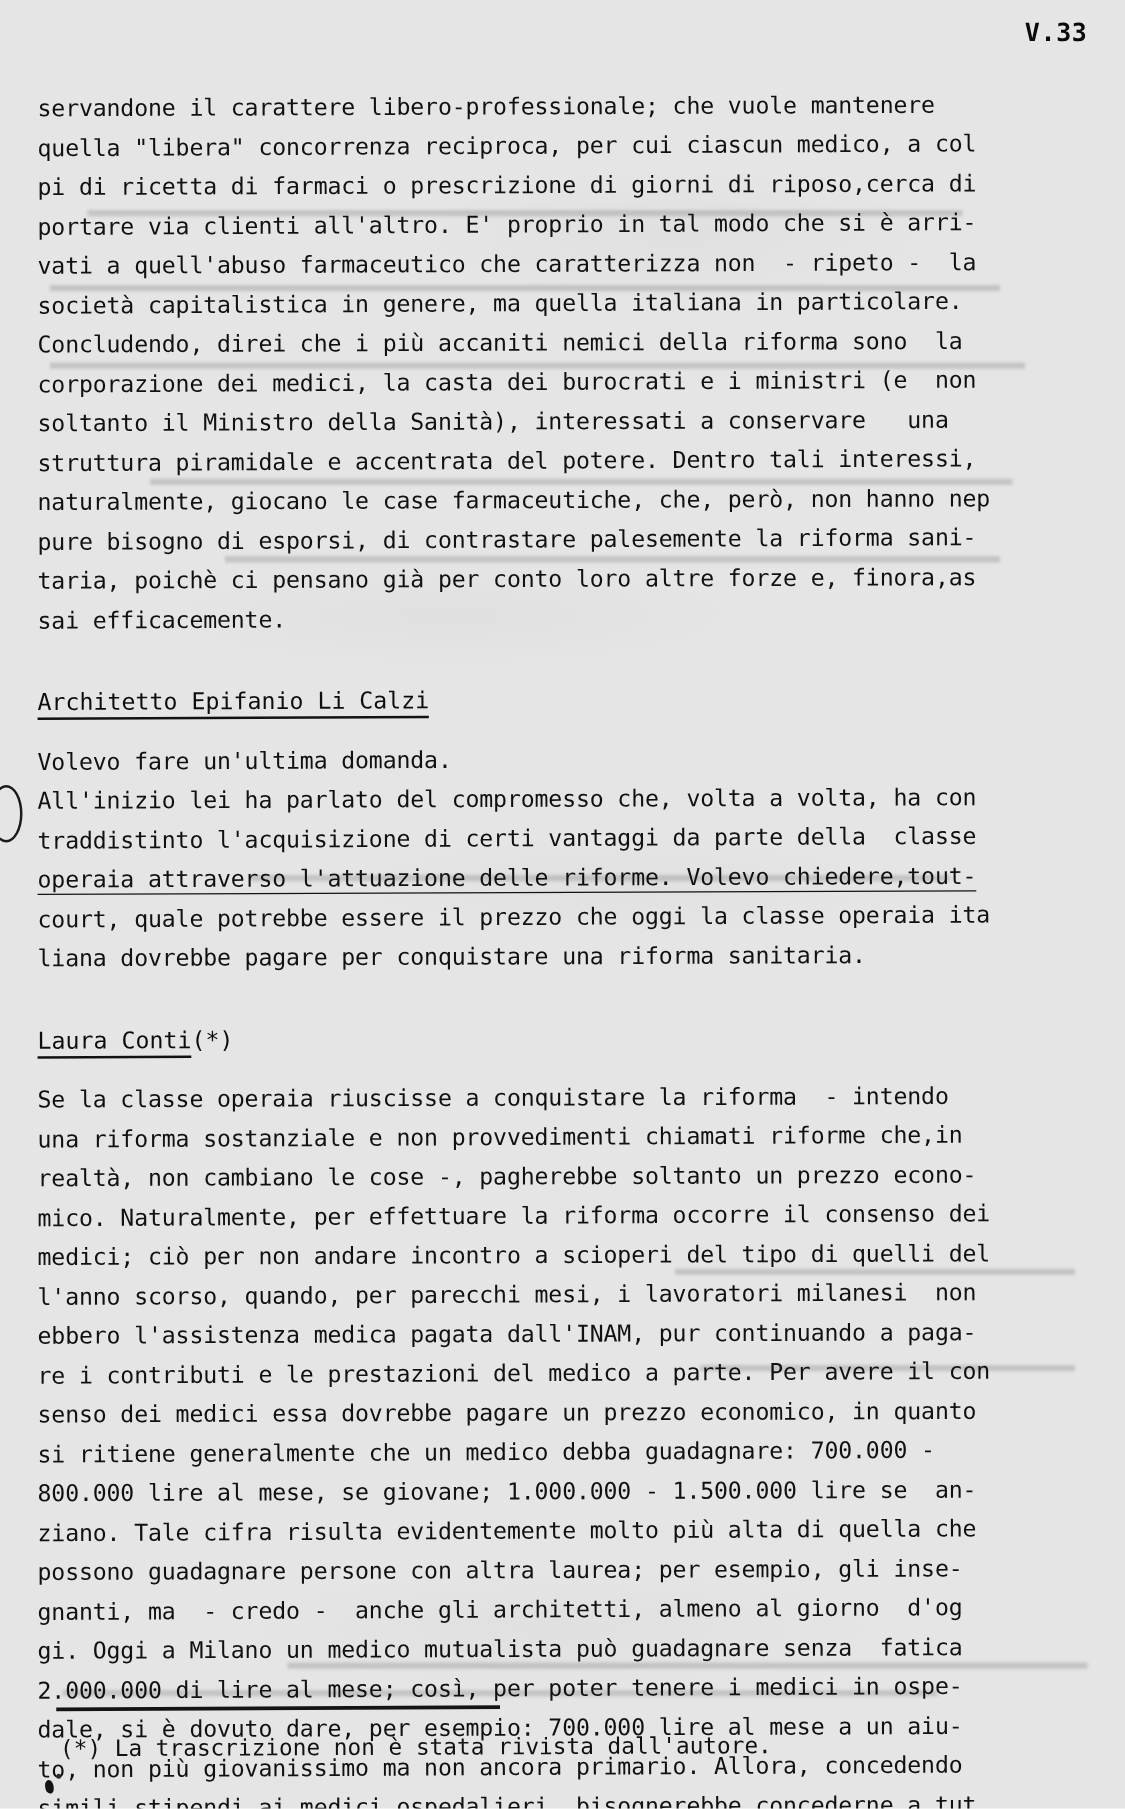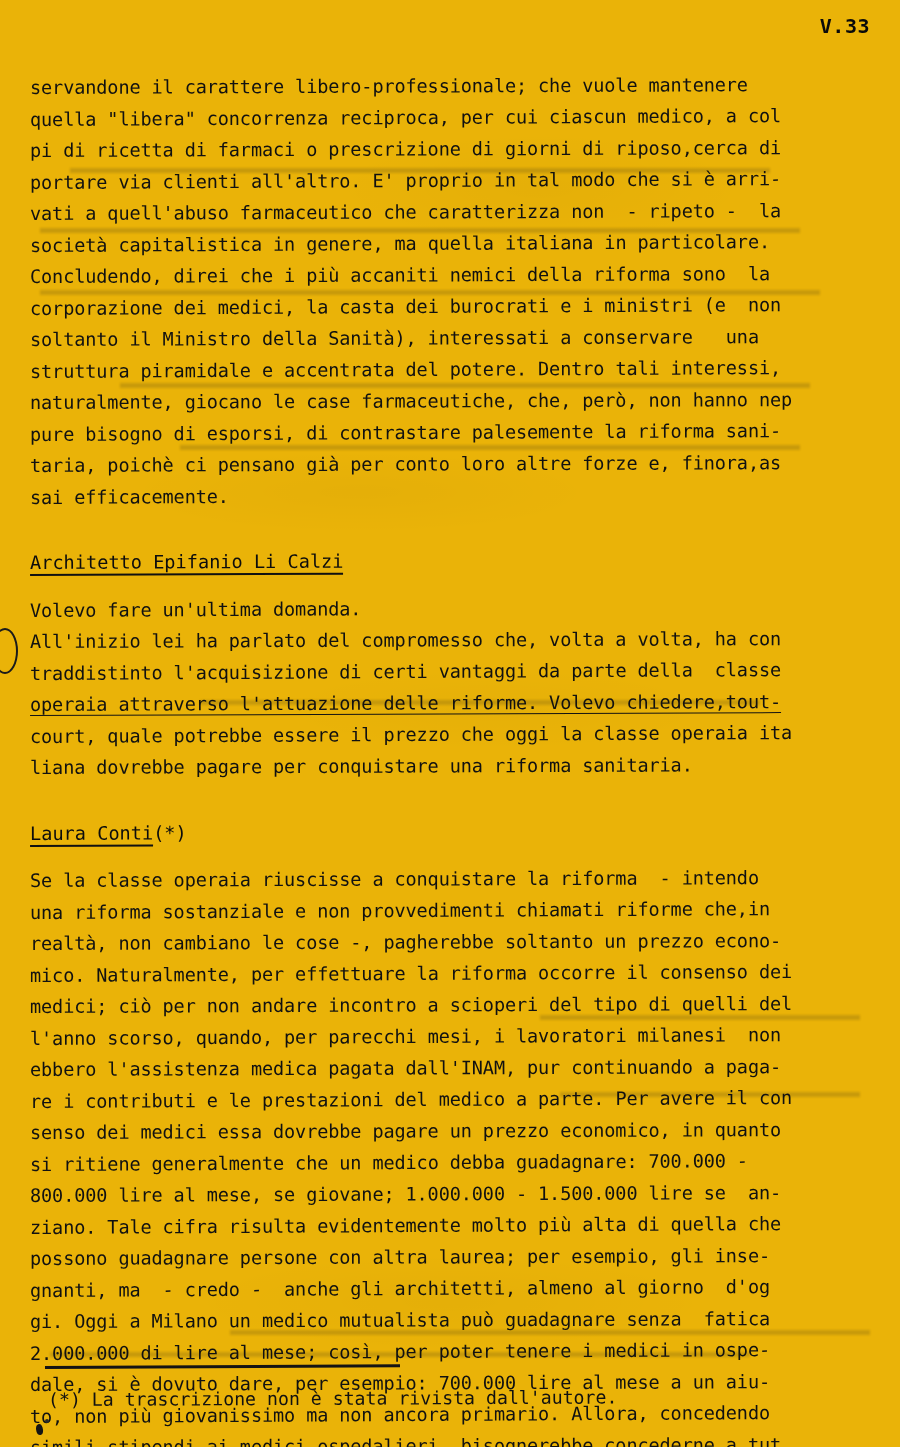--- a/index.html
+++ b/index.html
@@ -8,21 +8,21 @@
     padding: 0;
     background: #ffffff;
   }
   body {
     font-family: "DejaVu Sans Mono", "Liberation Mono", monospace;
   }
   #page {
     position: relative;
     width: 900px;
     height: 1447px;
-    background: #eab308;
+    background: #e5e5e5;
     overflow: hidden;
     box-sizing: border-box;
   }
   
   #page::before {
     content: "";
     position: absolute;
     inset: 0;
     pointer-events: none;
     background:

